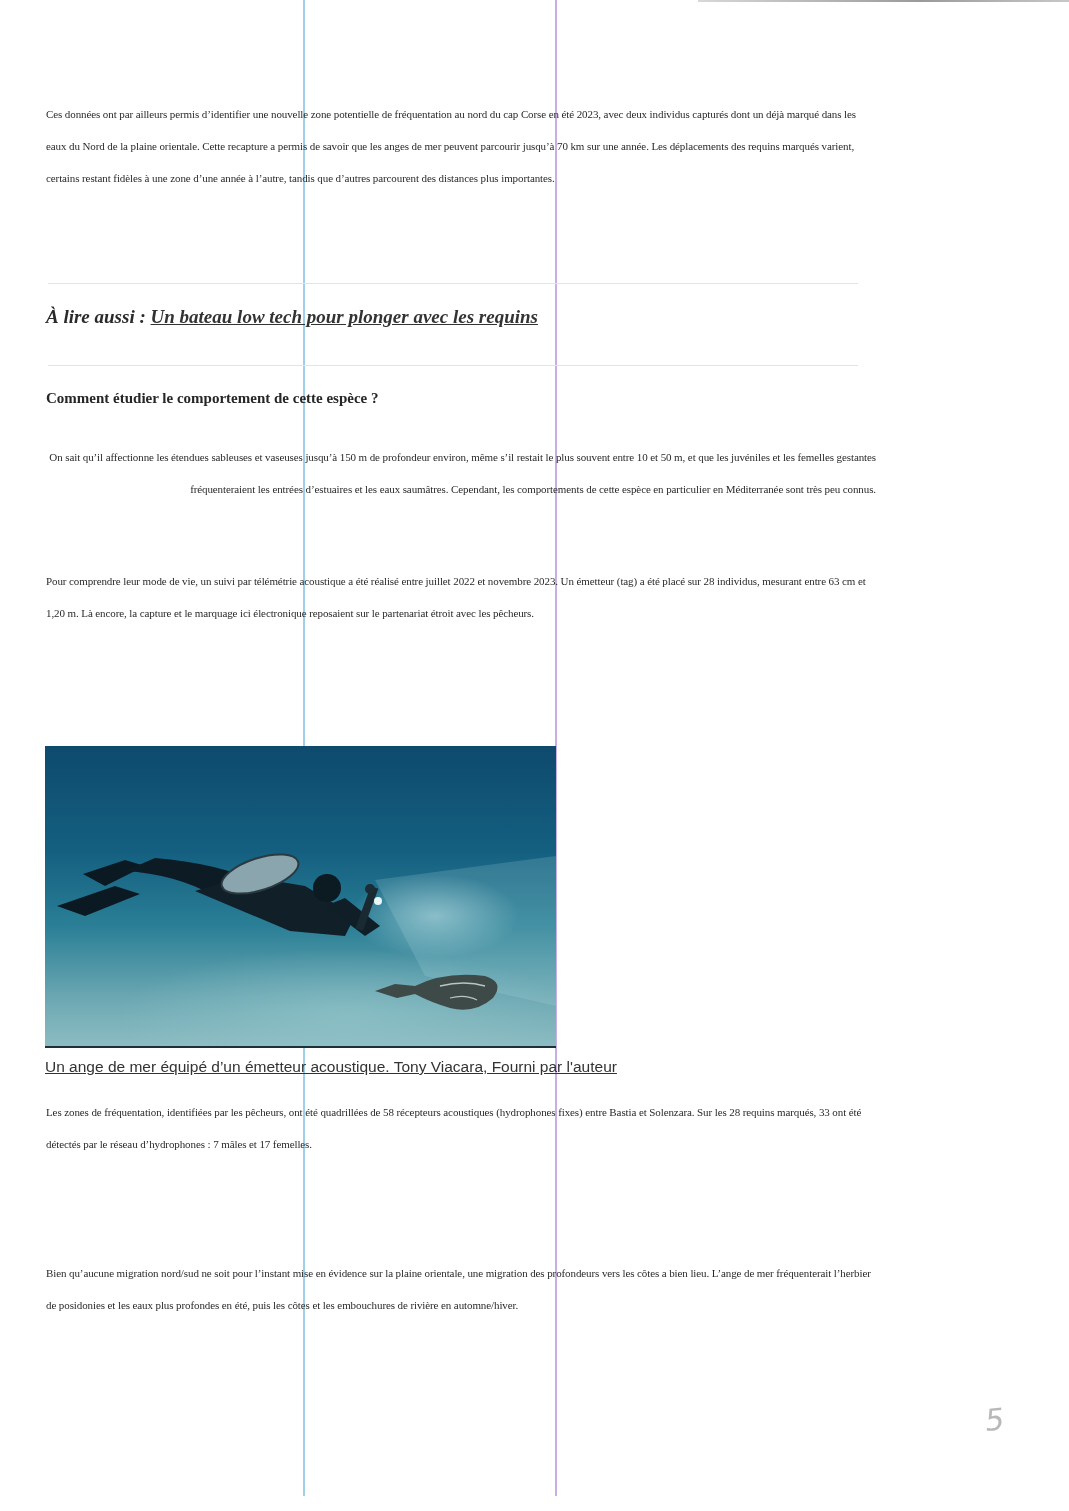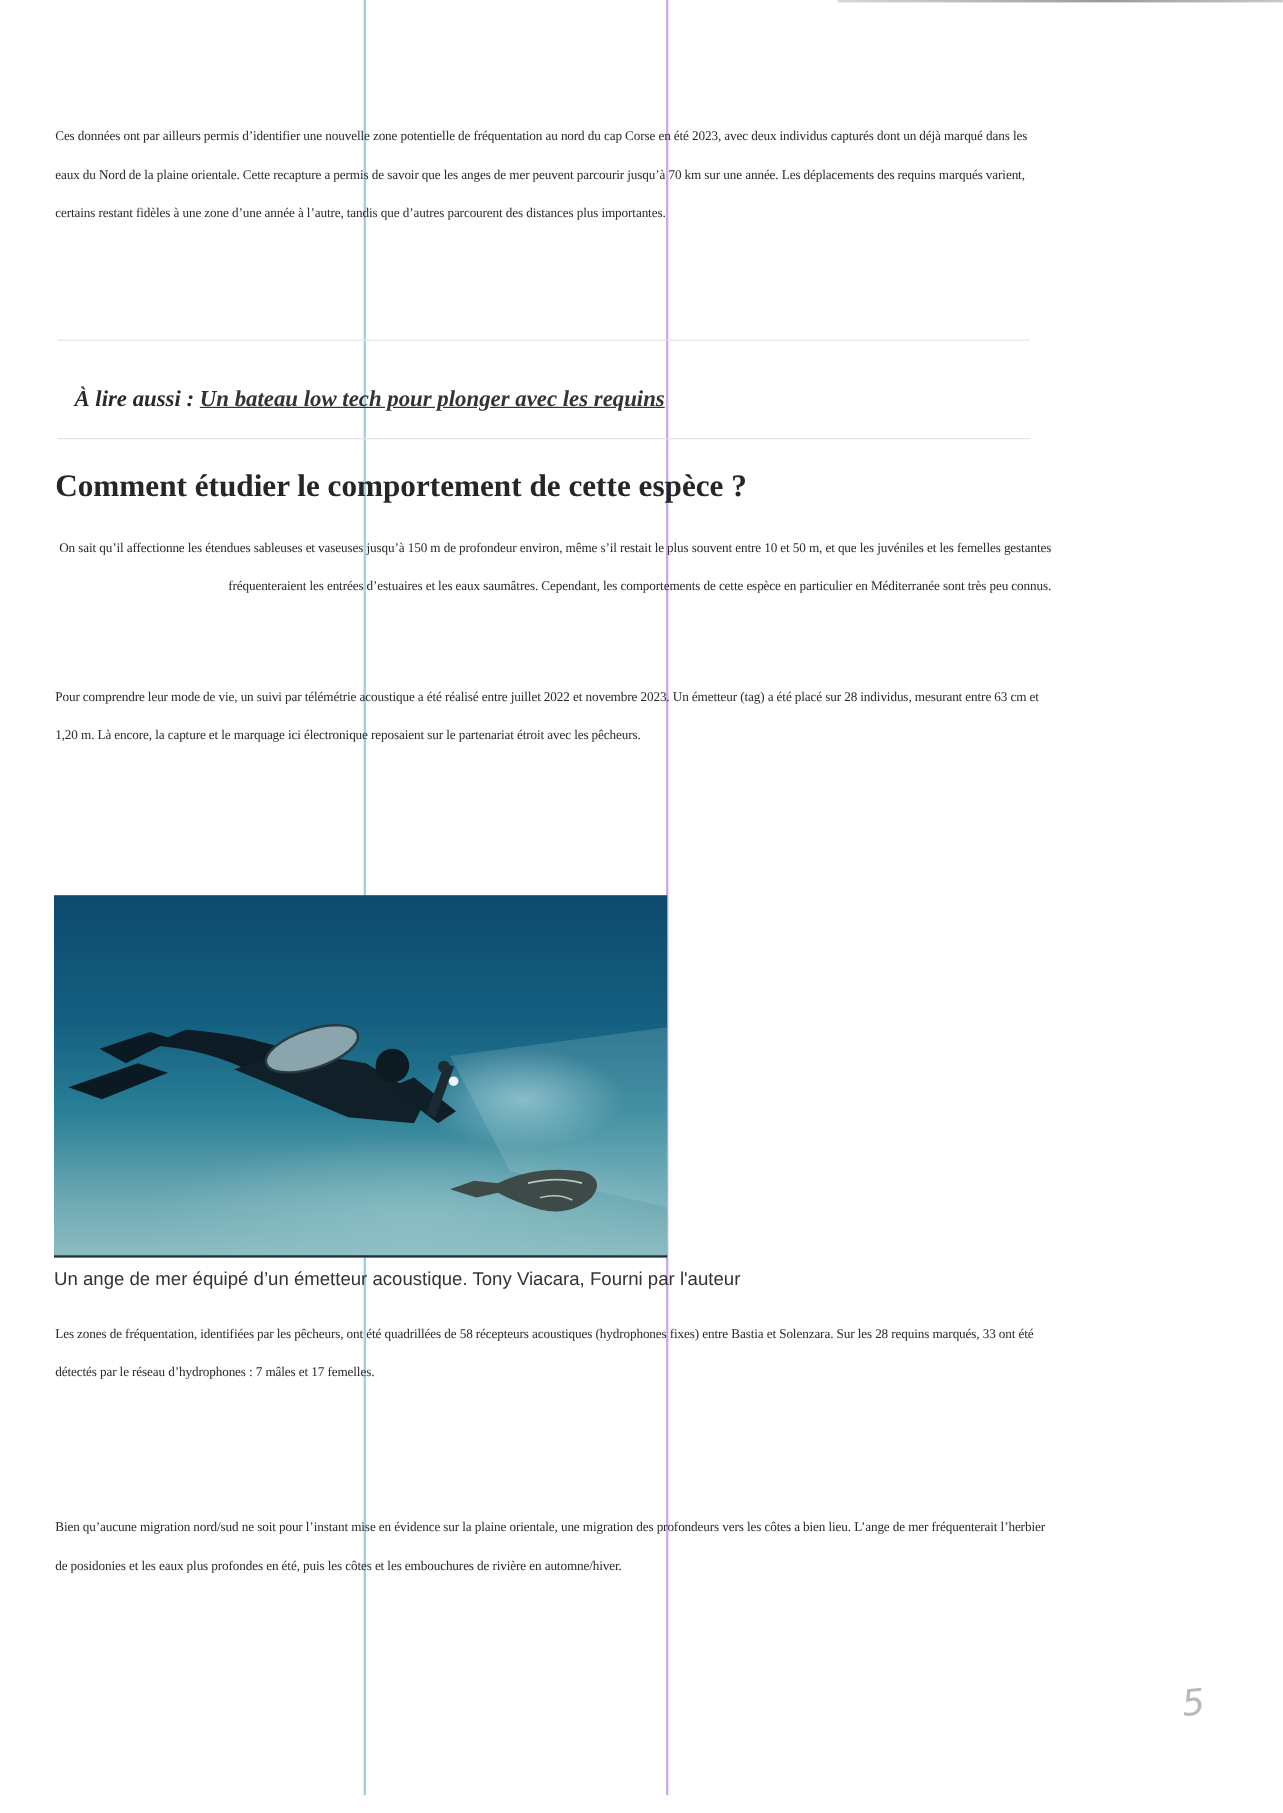--- a/index.html
+++ b/index.html
@@ -18,44 +18,44 @@
 
   .para {
     position: absolute; left: 46px; width: 830px;
     font-family: "Liberation Serif", "DejaVu Serif", serif;
     font-size: 11px; line-height: 32.2px; color: #2a2a2a;
     margin: 0; letter-spacing: -0.1px;
   }
   .hr { position: absolute; left: 48px; width: 810px; height: 1px; background: #e4e4e4; }
 
   .read-also {
-    position: absolute; left: 46px; top: 306px; margin: 16px;
+    position: absolute; left: 46px; top: 306px; margin: 0;
     font-family: "Liberation Serif", "DejaVu Serif", serif;
     font-size: 19px; font-style: italic; font-weight: bold; color: #2a2a2a;
   }
   .read-also a { color: #333; text-decoration: underline; }
 
   .heading {
     position: absolute; left: 46px; top: 390px; margin: 0;
     font-family: "Liberation Serif", "DejaVu Serif", serif;
-    font-size: 26px; font-weight: bold; color: #262626;
+    font-size: 15px; font-weight: bold; color: #262626;
   }
 
   .photo {
     position: absolute; left: 45px; top: 746px; width: 511px; height: 300px;
     overflow: hidden; border-bottom: 2px solid #1d2f3a;
     background:
       radial-gradient(ellipse 120px 60px at 390px 170px, rgba(200,230,235,0.55), rgba(200,230,235,0) 70%),
       radial-gradient(ellipse 300px 90px at 300px 270px, rgba(150,200,205,0.55), rgba(150,200,205,0) 75%),
       linear-gradient(to bottom, #0e4a6d 0%, #145f80 35%, #2a7f96 60%, #6ea9b3 85%, #8cbcc2 100%);
   }
   .caption {
     position: absolute; left: 45px; top: 1058px; margin: 0;
     font-family: "Liberation Sans", "DejaVu Sans", sans-serif;
-    font-size: 15.5px; color: #333;
+    font-size: 15.5px; color: #333; text-decoration: underline;
   }
   .page-num {
     position: absolute; left: 985px; top: 1402px;
     font-family: "DejaVu Sans", sans-serif; font-size: 30px;
     color: #b8b8b8; font-style: italic; transform: rotate(-6deg);
   }
 </style>
 </head>
 <body>
 

